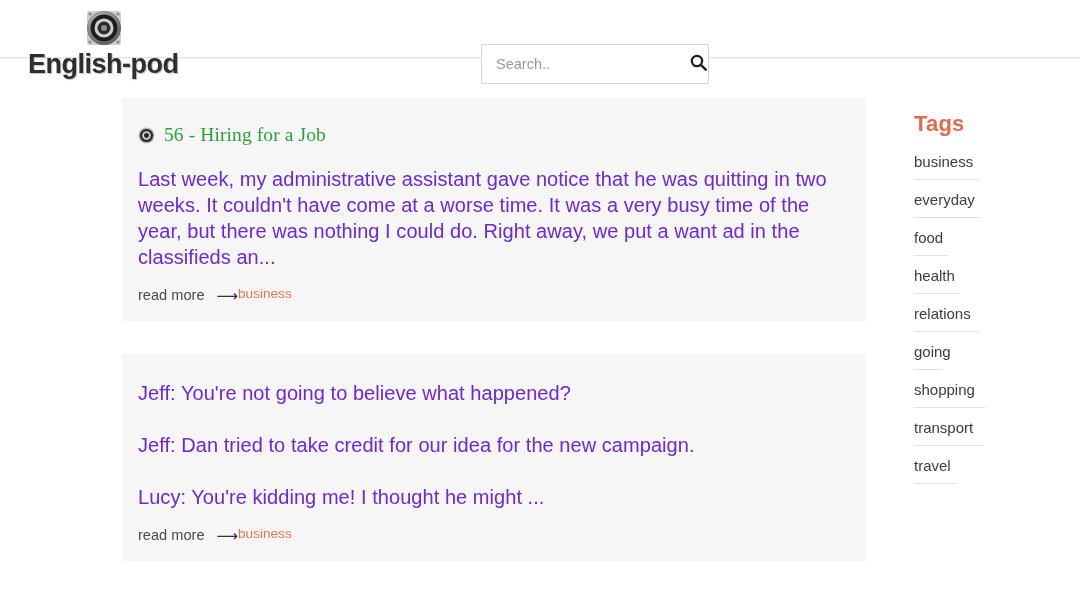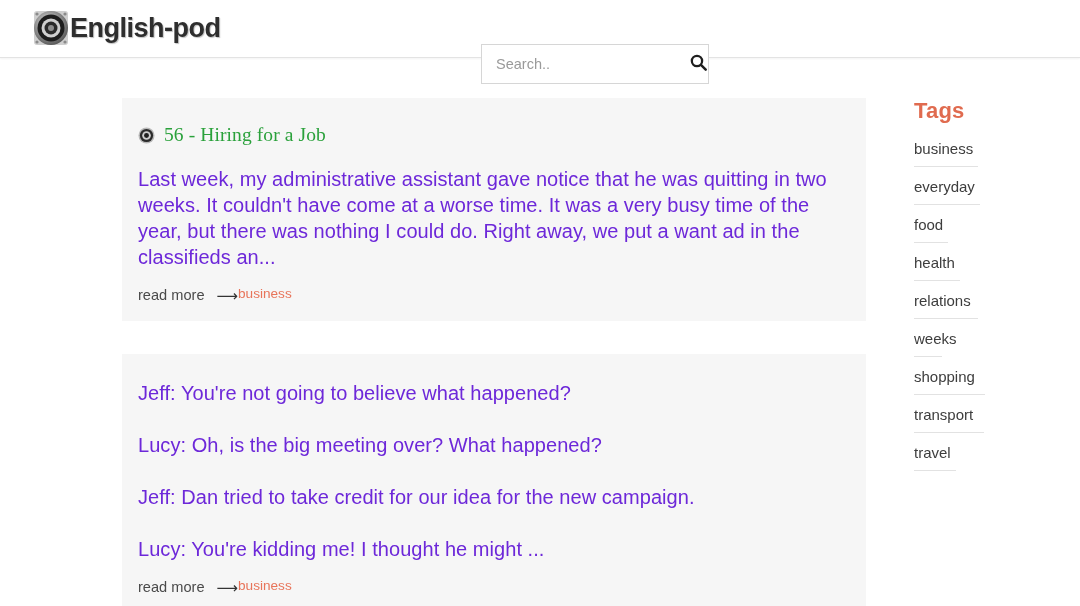--- a/index.html
+++ b/index.html
@@ -15,20 +15,21 @@
     position:relative;
     height:58px;
     background:#ffffff;
     border-bottom:1px solid #e3e3e3;
     box-shadow:0 1px 2px rgba(0,0,0,.05);
   }
   .brand{
     position:absolute; left:30px; top:7px;
     display:flex; align-items:center; gap:0px;
     cursor:pointer;
+    flex-direction:column;
   }
   .brand-logo{ width:42px; height:42px; flex:0 0 42px; }
   .brand-name{
     font-size:27px; font-weight:bold; color:#2e2e2e;
     letter-spacing:-.5px;
     text-shadow:1px 1px 1px rgba(0,0,0,.25);
     margin-left:-2px;
   }
   .search-wrap{
     position:absolute; left:481px; top:10px;
@@ -59,20 +60,21 @@
     display:flex;
     align-items:flex-start;
   }
   .main-col{
     width:744px;
     margin-left:122px;
   }
   .side-col{
     margin-left:48px;
     width:150px;
+    margin-top:13px;
   }
 
   
   .card{
     background:#f6f6f6;
     padding:26px 24px 18px 16px;
     margin-bottom:33px;
   }
   .card-title{
     display:flex; align-items:center; gap:9px;
@@ -191,21 +193,20 @@
             <span>read more</span>
             <span class="arrow">⟶</span>
           </a>
           <a class="tag-link">business</a>
         </div>
       </div>
 
       <div class="card">
         <div class="card-body dialogue">
           <p>Jeff: You're not going to believe what happened?</p>
-          <p>Lucy: Oh, is the big meeting over? What happened?</p>
           <p>Jeff: Dan tried to take credit for our idea for the new campaign.</p>
           <p>Lucy: You're kidding me! I thought he might ...</p>
         </div>
         <div class="card-foot">
           <a class="read-more">
             <span>read more</span>
             <span class="arrow">⟶</span>
           </a>
           <a class="tag-link">business</a>
         </div>
@@ -230,21 +231,21 @@
       </div>
       <div class="tag-item">
         <a>health</a>
         <div class="tag-rule" style="width:46px"></div>
       </div>
       <div class="tag-item">
         <a>relations</a>
         <div class="tag-rule" style="width:64px"></div>
       </div>
       <div class="tag-item">
-        <a>weeks</a>
+        <a>going</a>
         <div class="tag-rule" style="width:28px"></div>
       </div>
       <div class="tag-item">
         <a>shopping</a>
         <div class="tag-rule" style="width:71px"></div>
       </div>
       <div class="tag-item">
         <a>transport</a>
         <div class="tag-rule" style="width:70px"></div>
       </div>

